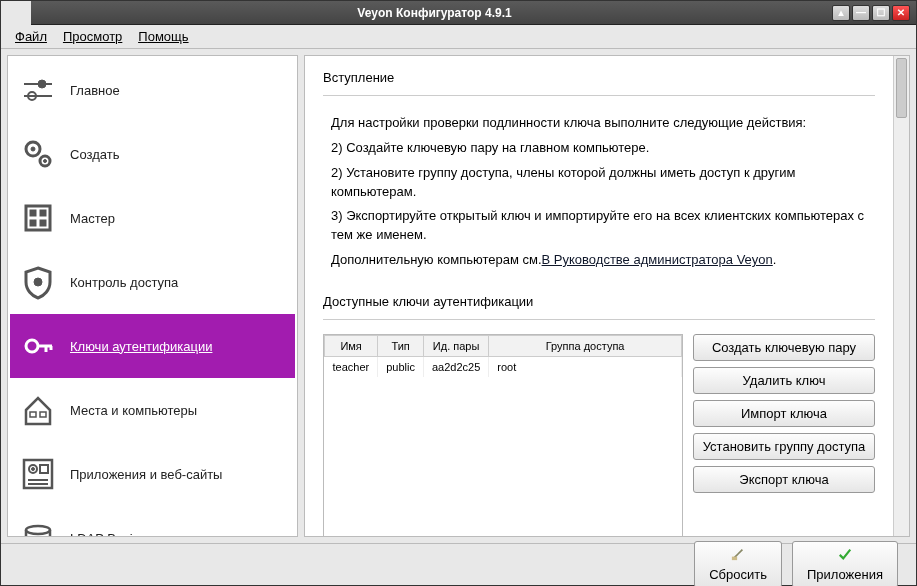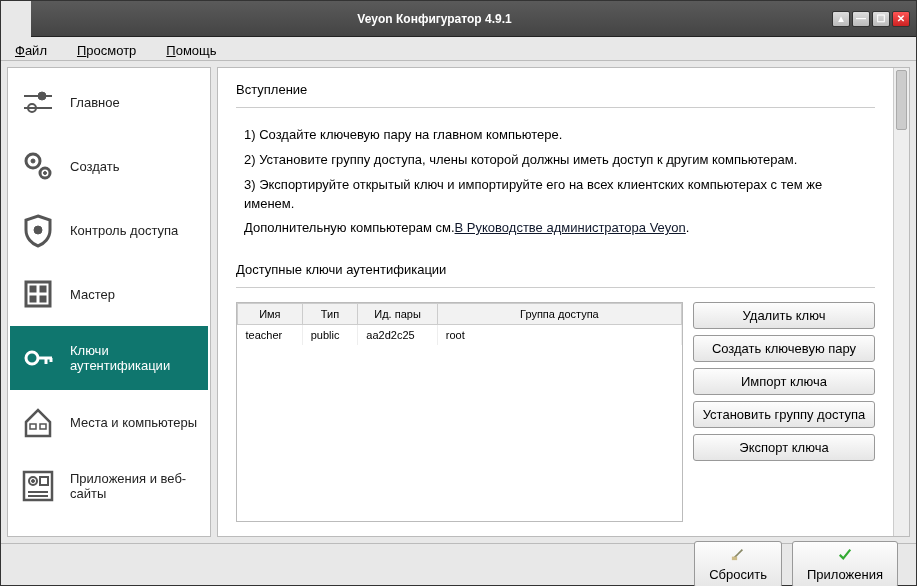--- a/index.html
+++ b/index.html
@@ -1,29 +1,29 @@
 <!DOCTYPE html>
 <html><head>
 <meta charset="utf-8">
 <style>
 * { box-sizing: border-box; margin: 0; padding: 0; }
 body { font-family: "Segoe UI", Arial, sans-serif; font-size: 13px; background: #fff; width: 917px; height: 586px; overflow: hidden; }
 .window { width: 917px; height: 586px; border: 1px solid #333; display: flex; flex-direction: column; background: #e8e8e8; }
-.titlebar { background: linear-gradient(#5a5a5a, #444); color: #fff; height: 36px; display: flex; align-items: center; padding: 0 6px; font-size: 12px; font-weight: bold; border-bottom: 1px solid #222; margin-left: 30px; }
+.titlebar { background: linear-gradient(#5a5a5a, #444); color: #fff; height: 24px; display: flex; align-items: center; padding: 0 6px; font-size: 12px; font-weight: bold; border-bottom: 1px solid #222; margin-left: 30px; }
 .titlebar-title { flex: 1; text-align: center; }
 .window-buttons { display: flex; gap: 2px; }
 .window-btn { width: 18px; height: 16px; background: linear-gradient(#ddd,#bbb); border: 1px solid #333; border-radius: 2px; display: flex; align-items: center; justify-content: center; font-size: 10px; cursor: pointer; }
 .window-btn.close { background: linear-gradient(#f55,#c22); color: #fff; font-weight: bold;}
-.menubar { background: #e8e8e8; height: 24px; display: flex; align-items: flex-end; padding: 0 6px; gap: 14px; border-bottom: 1px solid #bbb; font-size: 13px; }
+.menubar { background: #e8e8e8; height: 24px; display: flex; align-items: center; padding: 0 6px; gap: 0; border-bottom: 1px solid #bbb; font-size: 13px; text-decoration: underline; }
 .menu-item { padding: 2px 8px; cursor: pointer; }
 .menu-item u { text-decoration: underline; }
 .content { flex: 1; display: flex; padding: 6px; gap: 6px; min-height: 0; }
-.sidebar { width: 204px; background: #fff; border: 1px solid #bbb; overflow: auto; padding: 2px; }
+.sidebar { width: 291px; background: #fff; border: 1px solid #bbb; overflow: auto; padding: 2px; }
 .sidebar-item { display: flex; align-items: center; gap: 14px; padding: 14px 10px; cursor: pointer; color: #222; }
-.sidebar-item.selected { background: #0f766e; color: #fff; }
+.sidebar-item.selected { background: #a21caf; color: #fff; text-decoration: underline; }
 .sidebar-icon { width: 36px; height: 36px; display: flex; align-items: center; justify-content: center; flex-shrink: 0; }
 .sidebar-icon svg { width: 36px; height: 36px; stroke: #555; fill: #555; }
 .sidebar-item.selected .sidebar-icon svg { stroke: #fff; fill: #fff; }
 .main { flex: 1; background: #fff; border: 1px solid #bbb; display: flex; overflow: hidden; }
 .main-inner { flex: 1; padding: 14px 18px; overflow: auto; }
 .main-scroll { width: 16px; background: #eee; border-left: 1px solid #ccc; position: relative; }
 .main-scroll-thumb { position: absolute; top: 2px; left: 2px; right: 2px; height: 60px; background: #ccc; border: 1px solid #aaa; border-radius: 2px; }
 .section-title { font-size: 13px; margin-bottom: 10px; }
 .hr { border-bottom: 1px solid #ccc; margin: 6px 0 14px; }
 .intro-box { padding: 4px 8px 0; }
@@ -80,37 +80,37 @@
               <circle cx="13" cy="13" r="2"></circle>
               <circle cx="25" cy="25" r="5" fill="none" stroke-width="3"></circle>
               <circle cx="25" cy="25" r="1.5"></circle>
             </svg>
           </span>
         <span>Создать</span>
       </div>
       <div class="sidebar-item">
         <span class="sidebar-icon">
             <svg viewBox="0 0 36 36">
-              <path d="M18 4 L30 8 V18 C30 26 24 32 18 34 C12 32 6 26 6 18 V8 Z" fill="none" stroke-width="3"></path>
-              <circle cx="18" cy="18" r="4"></circle>
-            </svg>
-          </span>
-        <span>Контроль доступа</span>
-      </div>
-      <div class="sidebar-item">
-        <span class="sidebar-icon">
-            <svg viewBox="0 0 36 36">
               <rect x="6" y="6" width="24" height="24" fill="none" stroke-width="3"></rect>
               <rect x="10" y="10" width="6" height="6"></rect>
               <rect x="20" y="10" width="6" height="6"></rect>
               <rect x="10" y="20" width="6" height="6"></rect>
               <rect x="20" y="20" width="6" height="6"></rect>
             </svg>
           </span>
         <span>Мастер</span>
+      </div>
+      <div class="sidebar-item">
+        <span class="sidebar-icon">
+            <svg viewBox="0 0 36 36">
+              <path d="M18 4 L30 8 V18 C30 26 24 32 18 34 C12 32 6 26 6 18 V8 Z" fill="none" stroke-width="3"></path>
+              <circle cx="18" cy="18" r="4"></circle>
+            </svg>
+          </span>
+        <span>Контроль доступа</span>
       </div>
       <div class="sidebar-item selected">
         <span class="sidebar-icon">
             <svg viewBox="0 0 36 36">
               <circle cx="12" cy="18" r="6" fill="none" stroke-width="3" stroke="#fff"></circle>
               <line x1="17" y1="18" x2="32" y2="18" stroke-width="3" stroke="#fff"></line>
               <line x1="26" y1="18" x2="26" y2="24" stroke-width="3" stroke="#fff"></line>
               <line x1="31" y1="18" x2="31" y2="22" stroke-width="3" stroke="#fff"></line>
             </svg>
           </span>
@@ -150,21 +150,22 @@
           </span>
         <span>LDAP Basic</span>
       </div>
     </div>
 
     <div class="main">
       <div class="main-inner">
         <div class="section-title">Вступление</div>
         <div class="hr"></div>
         <div class="intro-box">
-          <p>1) Создайте ключевую пару на главном компьютере.</p>
+          <p>Для настройки проверки подлинности ключа выполните следующие действия:</p>
+          <p>2) Создайте ключевую пару на главном компьютере.</p>
           <p>2) Установите группу доступа, члены которой должны иметь доступ к другим компьютерам.</p>
           <p>3) Экспортируйте открытый ключ и импортируйте его на всех клиентских компьютерах с тем же именем.</p>
           <p>
             <span>Дополнительную компьютерам см.</span><a>В Руководстве администратора Veyon</a><span>.</span>
           </p>
         </div>
 
         <div style="height:18px"></div>
         <div class="section-title">Доступные ключи аутентификации</div>
         <div class="hr"></div>
@@ -184,22 +185,22 @@
                 <tr>
                   <td>teacher</td>
                   <td>public</td>
                   <td>aa2d2c25</td>
                   <td>root</td>
                 </tr>
               </tbody>
             </table>
           </div>
           <div class="btn-col">
+            <div class="button">Создать ключевую пару</div>
             <div class="button">Удалить ключ</div>
-            <div class="button">Создать ключевую пару</div>
             <div class="button">Импорт ключа</div>
             <div class="button">Установить группу доступа</div>
             <div class="button">Экспорт ключа</div>
           </div>
         </div>
       </div>
       <div class="main-scroll">
         <div class="main-scroll-thumb"></div>
       </div>
     </div>

